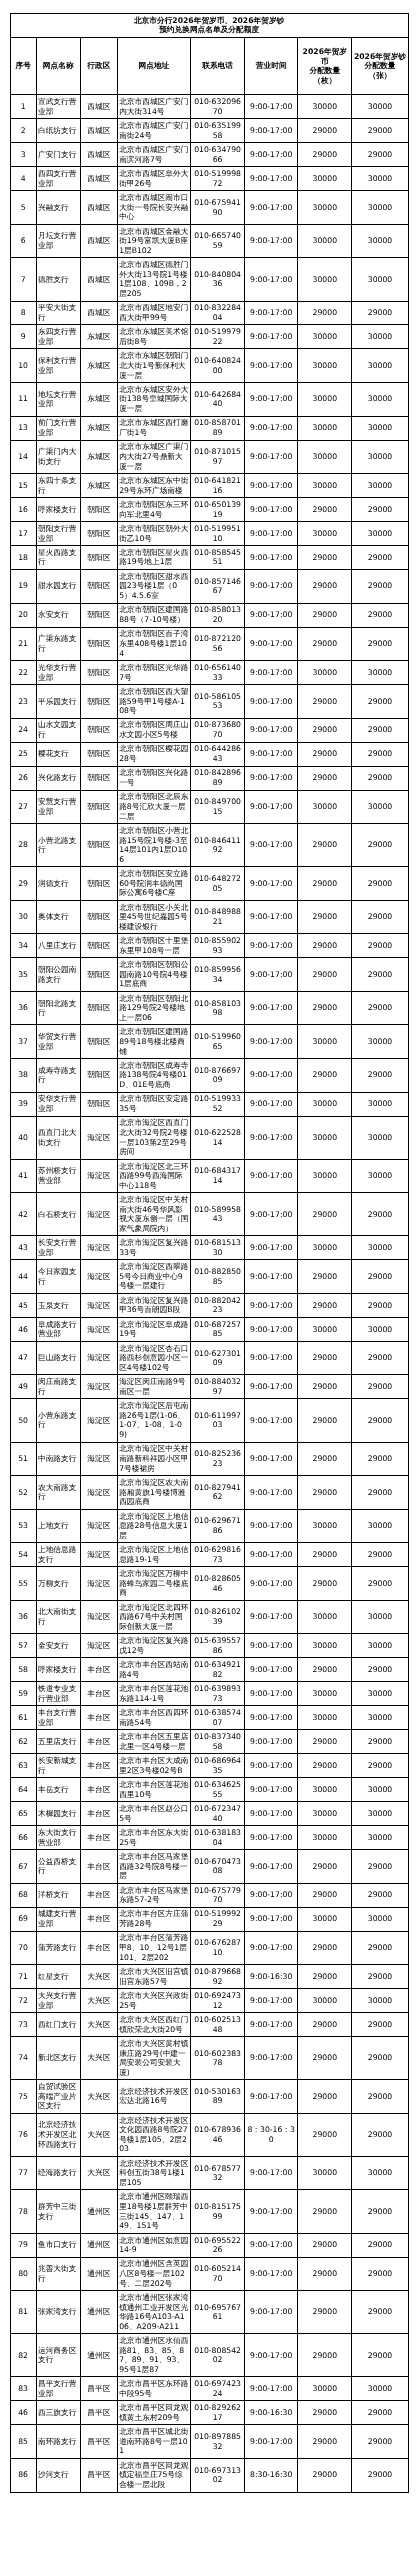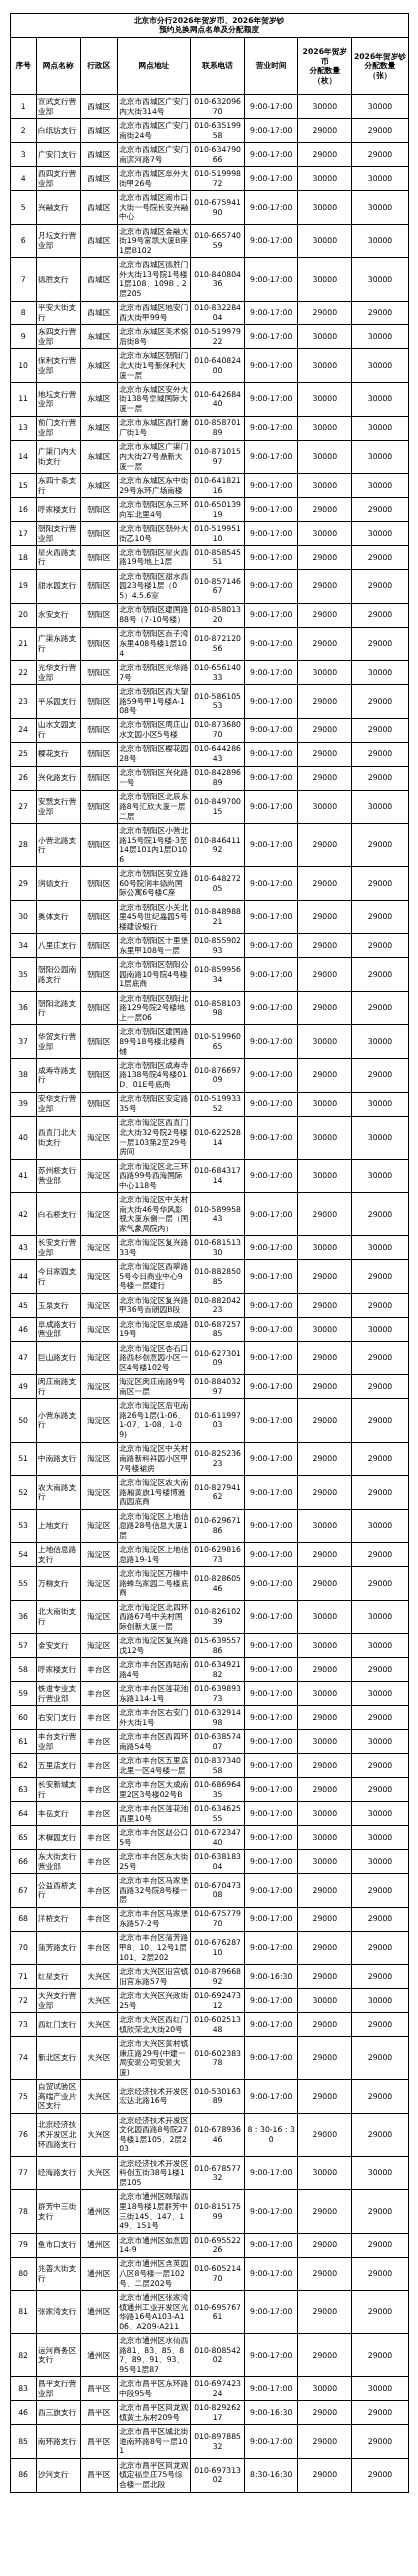--- a/index.html
+++ b/index.html
@@ -620,30 +620,20 @@
           <td class="c-index">59</td>
           <td class="c-name">铁道专业支行营业部</td>
           <td class="c-district">丰台区</td>
           <td class="c-address">北京市丰台区莲花池东路114-1号</td>
           <td class="c-phone">010-63989373</td>
           <td class="c-hours">9:00-17:00</td>
           <td class="c-coin">30000</td>
           <td class="c-note">30000</td>
         </tr>
         <tr>
-          <td class="c-index">60</td>
-          <td class="c-name">右安门支行</td>
-          <td class="c-district">丰台区</td>
-          <td class="c-address">北京市丰台区右安门外大街1号</td>
-          <td class="c-phone">010-63291498</td>
-          <td class="c-hours">9:00-17:00</td>
-          <td class="c-coin">29000</td>
-          <td class="c-note">29000</td>
-        </tr>
-        <tr>
           <td class="c-index">61</td>
           <td class="c-name">丰台支行营业部</td>
           <td class="c-district">丰台区</td>
           <td class="c-address">北京市丰台区西四环南路54号</td>
           <td class="c-phone">010-63857407</td>
           <td class="c-hours">9:00-17:00</td>
           <td class="c-coin">30000</td>
           <td class="c-note">30000</td>
         </tr>
         <tr>
@@ -708,20 +698,30 @@
         </tr>
         <tr>
           <td class="c-index">68</td>
           <td class="c-name">洋桥支行</td>
           <td class="c-district">丰台区</td>
           <td class="c-address">北京市丰台区马家堡东路57-2号</td>
           <td class="c-phone">010-67577970</td>
           <td class="c-hours">9:00-17:00</td>
           <td class="c-coin">29000</td>
           <td class="c-note">29000</td>
+        </tr>
+        <tr>
+          <td class="c-index">69</td>
+          <td class="c-name">城建支行营业部</td>
+          <td class="c-district">丰台区</td>
+          <td class="c-address">北京市丰台区方庄蒲芳路28号</td>
+          <td class="c-phone">010-51999229</td>
+          <td class="c-hours">9:00-17:00</td>
+          <td class="c-coin">30000</td>
+          <td class="c-note">30000</td>
         </tr>
         <tr>
           <td class="c-index">70</td>
           <td class="c-name">蒲芳路支行</td>
           <td class="c-district">丰台区</td>
           <td class="c-address">北京市丰台区蒲芳路甲8、10、12号1层101、2层202</td>
           <td class="c-phone">010-67628710</td>
           <td class="c-hours">9:00-17:00</td>
           <td class="c-coin">29000</td>
           <td class="c-note">29000</td>

